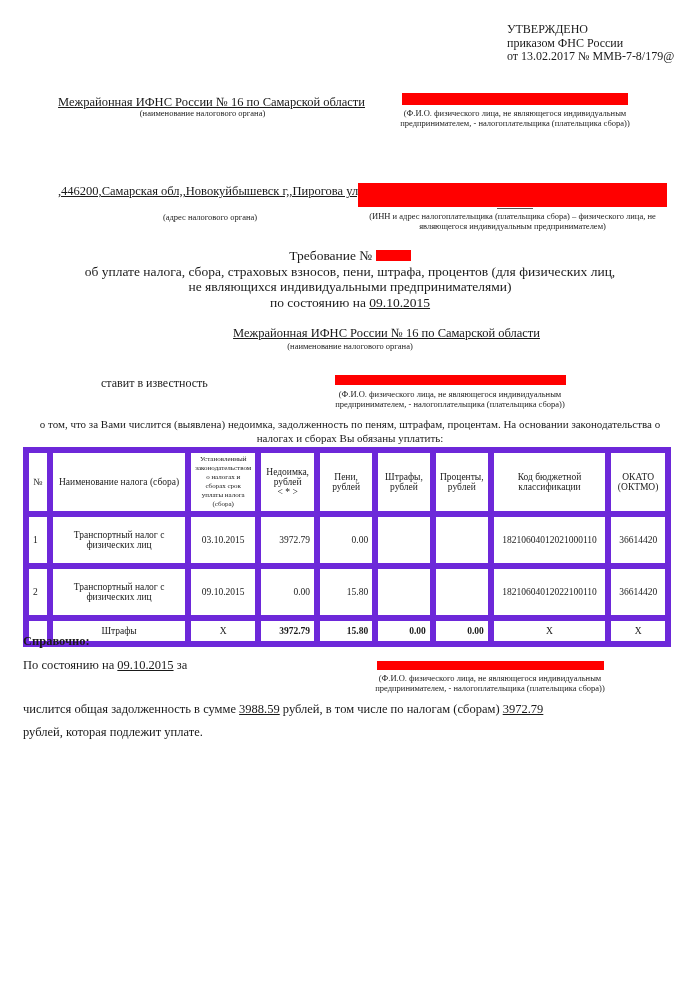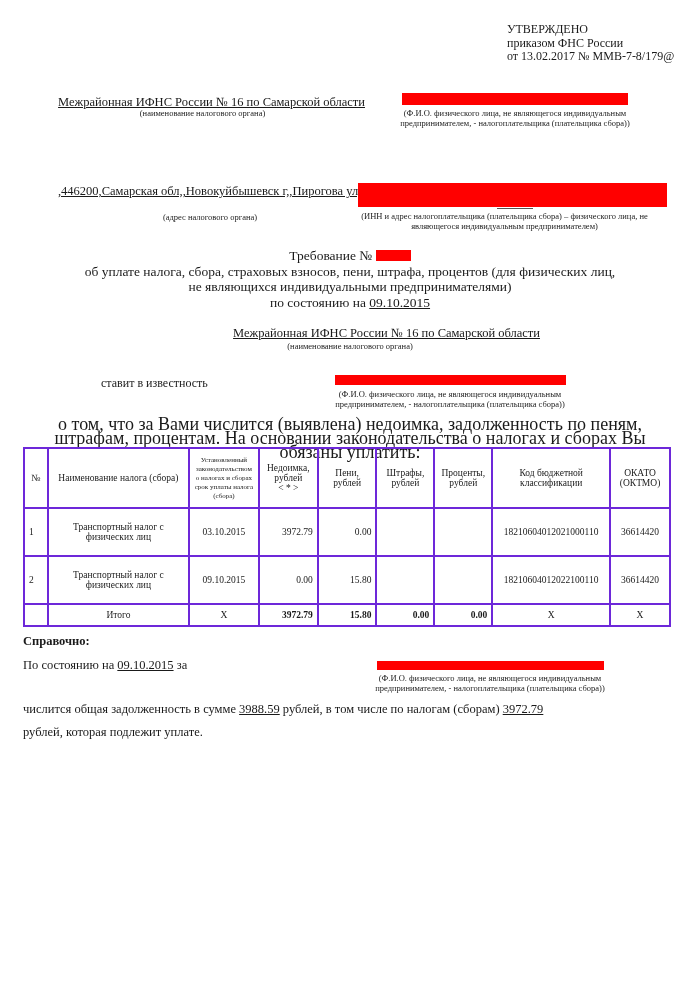--- a/index.html
+++ b/index.html
@@ -17,36 +17,36 @@
   #org1-cap { left: 40px; top: 108px; width: 325px; }
 
   #fio1 { left: 402px; top: 93px; width: 226px; height: 12px; }
   #fio1-cap { left: 375px; top: 108px; width: 280px; }
 
   #addr { left: 40px; top: 184px; width: 340px; font-size: 12.5px; line-height: 14px; }
   #addr-cap { left: 40px; top: 212px; width: 340px; }
 
   #inn { left: 358px; top: 183px; width: 309px; height: 24px; }
   #inn-line { left: 497px; top: 208px; width: 36px; height: 1px; background: #555; }
-  #inn-cap { left: 352px; top: 211px; width: 305px; }
+  #inn-cap { left: 360px; top: 211px; width: 305px; }
 
   #title { left: 20px; top: 248px; width: 660px; font-weight: normal; font-size: 13.5px; line-height: 15.5px; text-align: center; }
   #num-redact { display: inline-block; width: 35px; height: 11px; background: #ff0000; vertical-align: -1px; }
 
   #org2 { left: 160px; top: 326px; width: 380px; font-size: 12.5px; }
   #org2-cap { left: 160px; top: 341px; width: 380px; }
 
   #notify { left: 101px; top: 376px; font-size: 12px; }
   #fio2 { left: 335px; top: 375px; width: 231px; height: 10px; }
   #fio2-cap { left: 310px; top: 389px; width: 280px; }
 
-  #intro { left: 30px; top: 417px; width: 640px; font-size: 18px; line-height: 14px; text-align: center; }
+  #intro { left: 30px; top: 417px; width: 640px; font-size: 11px; line-height: 14px; text-align: center; }
 
   table#debt { position: absolute; left: 23px; top: 447px; width: 648px; border-collapse: collapse; font-size: 9.5px; }
-  #debt td, #debt th { border: 2px solid #6d28d9; padding: 0 4px; font-weight: normal; vertical-align: middle; }
+  #debt td, #debt th { border: 6px solid #6d28d9; padding: 0 4px; font-weight: normal; vertical-align: middle; }
   #debt thead th { height: 58px; text-align: center; }
   #debt tbody td { height: 46px; }
   #debt tr.total td { height: 20px; }
   #debt .tiny { font-size: 7px; line-height: 9px; }
   #debt .num { text-align: right; }
   #debt .ctr { text-align: center; }
   #debt .b { font-weight: bold; }
 
   #ref { left: 23px; top: 634px; font-weight: bold; font-size: 12.5px; }
   #asof { left: 23px; top: 658px; font-size: 12.5px; }
@@ -137,21 +137,21 @@
       <td class="ctr">09.10.2015</td>
       <td class="num">0.00</td>
       <td class="num">15.80</td>
       <td class="num"></td>
       <td class="num"></td>
       <td class="ctr">18210604012022100110</td>
       <td class="ctr">36614420</td>
     </tr>
     <tr class="total">
       <td></td>
-      <td class="ctr">Итого</td>
+      <td class="ctr">Штрафы</td>
       <td class="ctr">X</td>
       <td class="num b">3972.79</td>
       <td class="num b">15.80</td>
       <td class="num b">0.00</td>
       <td class="num b">0.00</td>
       <td class="ctr">X</td>
       <td class="ctr">X</td>
     </tr>
   </tbody>
 </table>

